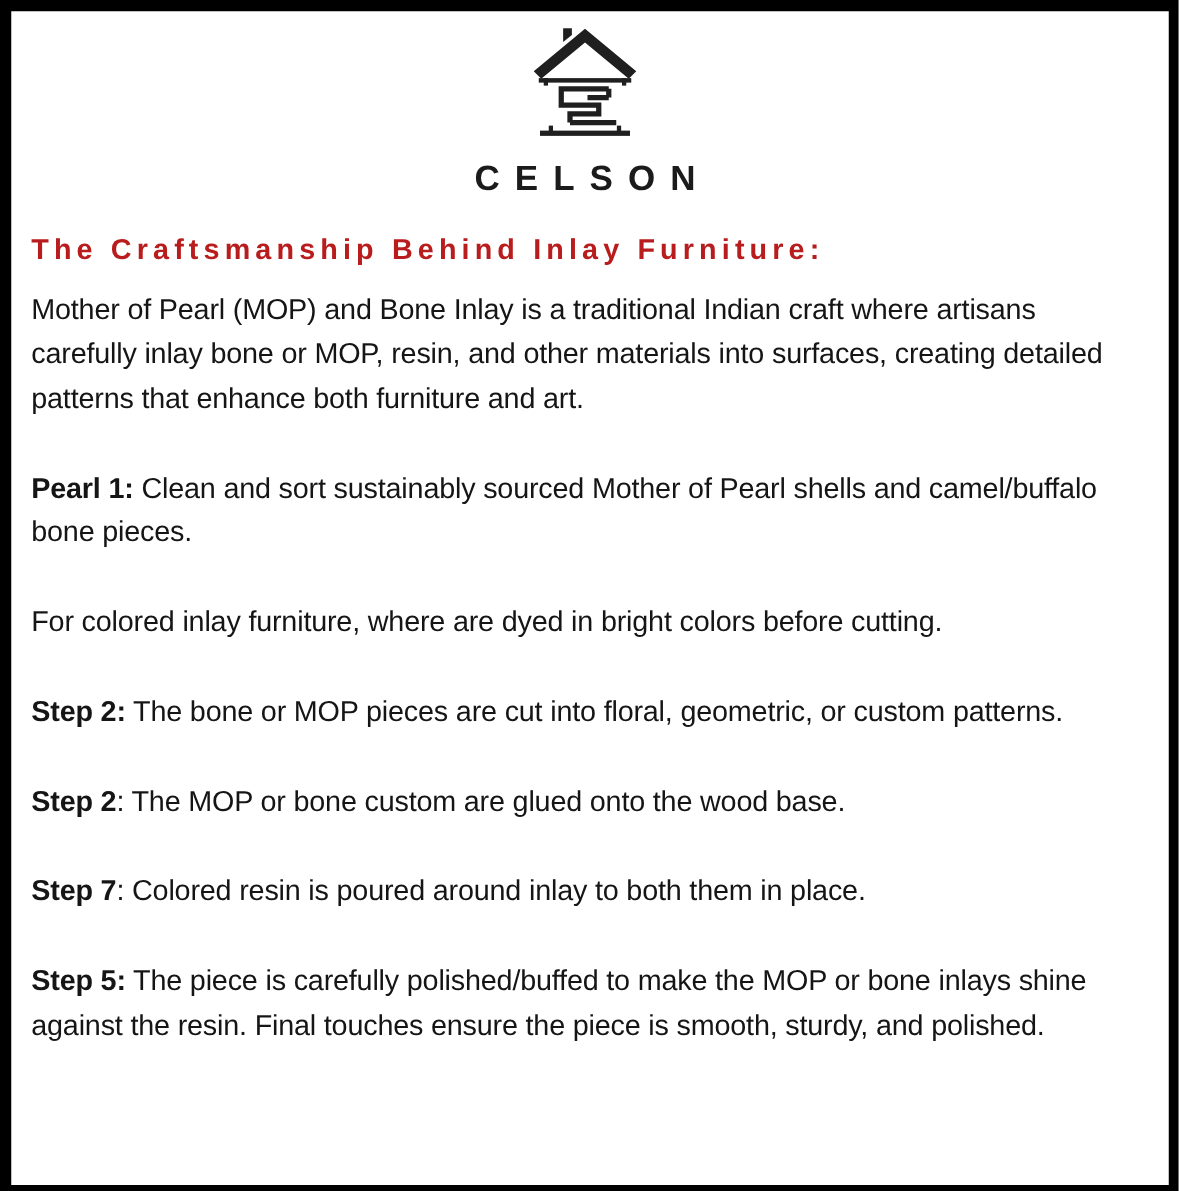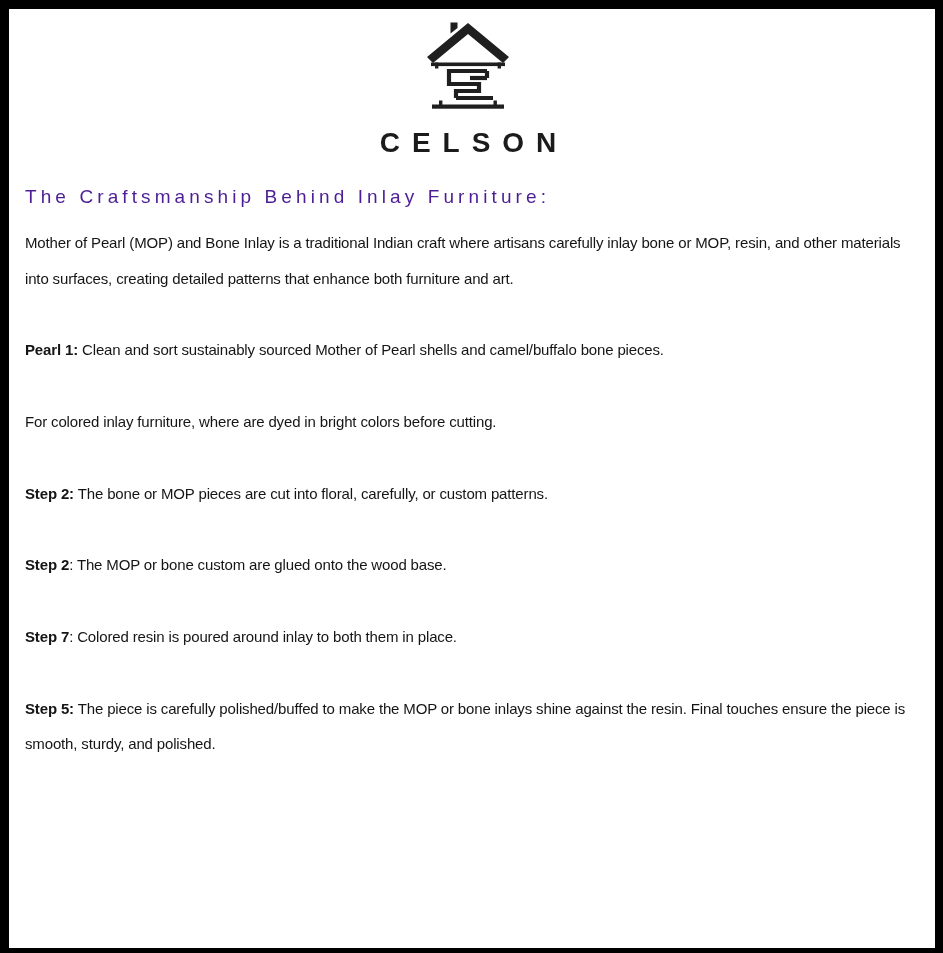--- a/index.html
+++ b/index.html
@@ -48,37 +48,37 @@
     letter-spacing: 12px;
     text-indent: 12px;
     color: #1b1b1b;
     line-height: 1;
   }
 
   
   .headline {
     margin: 29px 0 0 8px;
     font-family: "Liberation Sans", sans-serif;
-    font-size: 19px;
-    font-weight: 400;
+    font-size: 23px;
+    font-weight: 700;
     letter-spacing: 4.1px;
-    color: #4c1d95;
+    color: #b91c1c;
     line-height: 1.2;
     white-space: nowrap;
   }
 
   
   .body-copy {
     margin: 0 0 0 8px;
     padding-top: 16px;
     color: #151515;
   }
   .para {
     font-family: "Liberation Sans", sans-serif;
-    font-size: 15px;
+    font-size: 23px;
     line-height: 35.7px;
     margin: 0;
     padding: 0;
     max-width: 893px;
     letter-spacing: -0.15px;
   }
   .para + .para {
     margin-top: 36px;
   }
   .para b {
@@ -124,21 +124,21 @@
     <h1 class="headline">The Craftsmanship Behind Inlay Furniture:</h1>
 
     <div class="body-copy">
 
       <p class="para">Mother of Pearl (MOP) and Bone Inlay is a traditional Indian craft where artisans carefully inlay bone or MOP, resin, and other materials into surfaces, creating detailed patterns that enhance both furniture and art.</p>
 
       <p class="para"><b>Pearl 1:</b><span class="colon-light"></span><span> Clean and sort sustainably sourced Mother of Pearl shells and camel/buffalo bone pieces.</span></p>
 
       <p class="para"><b></b><span class="colon-light"></span><span>For colored inlay furniture, where are dyed in bright colors before cutting.</span></p>
 
-      <p class="para"><b>Step 2:</b><span class="colon-light"></span><span> The bone or MOP pieces are cut into floral, carefully, or custom patterns.</span></p>
+      <p class="para"><b>Step 2:</b><span class="colon-light"></span><span> The bone or MOP pieces are cut into floral, geometric, or custom patterns.</span></p>
 
       <p class="para"><b>Step 2</b><span class="colon-light">:</span><span> The MOP or bone custom are glued onto the wood base.</span></p>
 
       <p class="para"><b>Step 7</b><span class="colon-light">:</span><span> Colored resin is poured around inlay to both them in place.</span></p>
 
       <p class="para"><b>Step 5:</b><span class="colon-light"></span><span> The piece is carefully polished/buffed to make the MOP or bone inlays shine against the resin. Final touches ensure the piece is smooth, sturdy, and polished.</span></p>
 
     </div>
   </div>
 </div>

